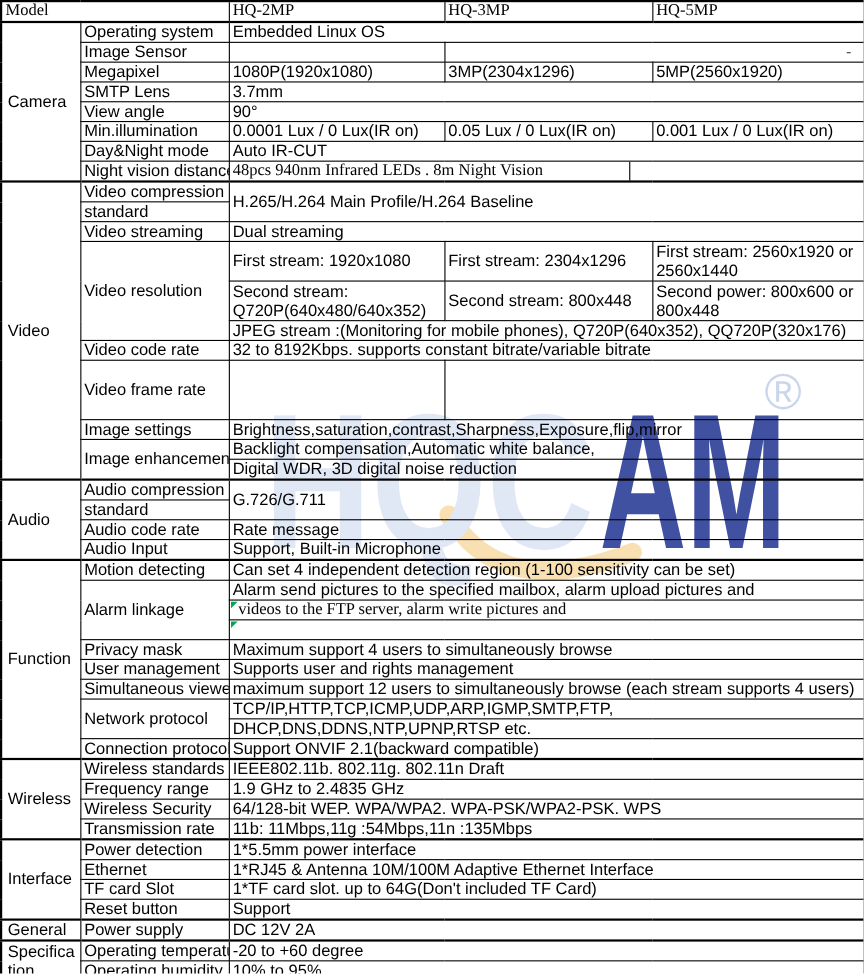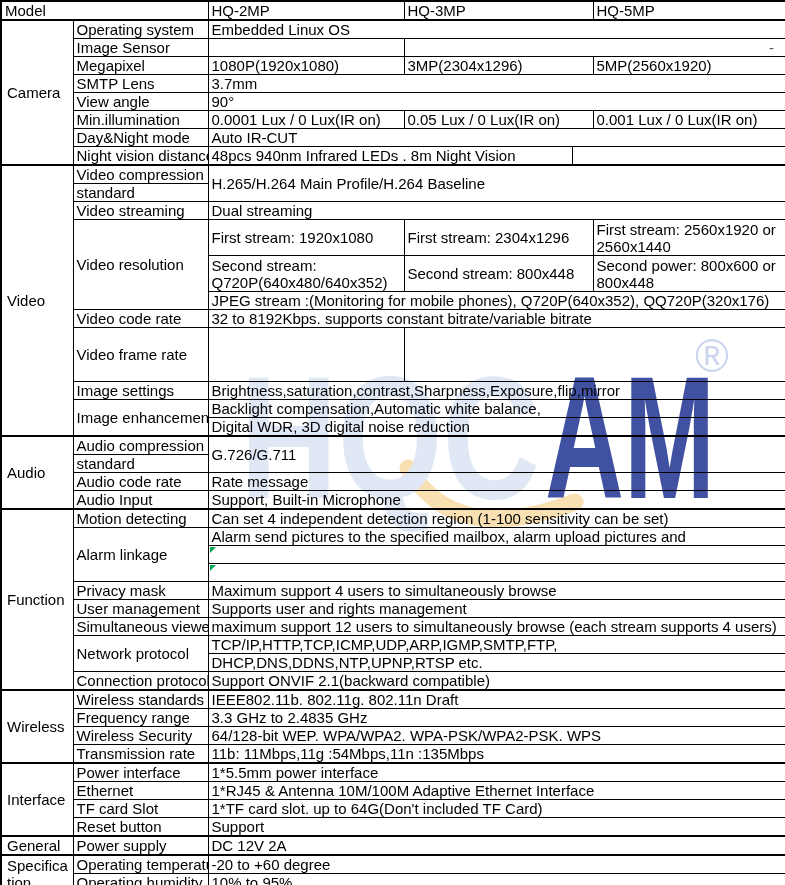--- a/index.html
+++ b/index.html
@@ -12,30 +12,30 @@
   table{
     position:relative;z-index:1;border-collapse:collapse;table-layout:fixed;
     width:785px;background:transparent;
     border:2px solid #000;border-bottom:4px solid #000;
   }
   td{
     border:1px solid #000;font-size:15px;line-height:17px;color:#000;
     padding:0 3px;overflow:hidden;white-space:nowrap;vertical-align:middle;
     background:transparent;
   }
-  thead td{border-bottom-width:2px;}
+  thead td{border-bottom-width:2px;font-family:Liberation Serif, serif;}
   tbody.sec > tr:first-child > td{border-top-width:2px;}
   tr{height:18px;}
   thead tr{height:19px;}
   tr.r36{height:36px;}
   tr.r54{height:54px;}
   td.wrap{white-space:normal;margin-left:24px;}
   td.cat{padding-left:5px;margin-left:44px;}
   td.catbreak{white-space:normal;word-break:break-all;}
-  td.rel{position:relative;}
+  td.rel{position:relative;font-family:Liberation Serif, serif;}
   .indent{padding-left:5px;display:inline-block;}
   i.flag{
     position:absolute;top:1px;left:1px;width:0;height:0;display:block;
     border-top:6px solid #00a651;border-right:6px solid transparent;
   }
   i.vline{position:absolute;left:363px;top:-1px;bottom:-1px;width:1px;background:#000;display:block;}
   span.dash{float:right;margin-right:8px;color:#555;}
 </style>
 </head>
 <body>
@@ -184,20 +184,21 @@
       <td>Motion detecting</td>
       <td colspan="3">Can set 4 independent detection region (1-100 sensitivity can be set)</td>
     </tr>
     <tr>
       <td rowspan="3">Alarm linkage</td>
       <td colspan="3">Alarm send pictures to the specified mailbox, alarm upload pictures and</td>
     </tr>
     <tr>
       <td colspan="3" class="rel">
         <i class="flag"></i>
+        <span class="indent">videos to the FTP server, alarm write pictures and</span>
       </td>
     </tr>
     <tr>
       <td colspan="3" class="rel">
         <i class="flag"></i>
       </td>
     </tr>
     <tr>
       <td>Privacy mask</td>
       <td colspan="3">Maximum support 4 users to simultaneously browse</td>
@@ -224,36 +225,36 @@
   </tbody>
 
   <tbody class="sec">
     <tr>
       <td class="cat" rowspan="4">Wireless</td>
       <td>Wireless standards</td>
       <td colspan="3">IEEE802.11b. 802.11g. 802.11n Draft</td>
     </tr>
     <tr>
       <td>Frequency range</td>
-      <td colspan="3">3.3 GHz to 2.4835 GHz</td>
+      <td colspan="3">1.9 GHz to 2.4835 GHz</td>
     </tr>
     <tr>
       <td>Wireless Security</td>
       <td colspan="3">64/128-bit WEP. WPA/WPA2. WPA-PSK/WPA2-PSK. WPS</td>
     </tr>
     <tr>
       <td>Transmission rate</td>
       <td colspan="3">11b: 11Mbps,11g :54Mbps,11n :135Mbps</td>
     </tr>
   </tbody>
 
   <tbody class="sec">
     <tr>
       <td class="cat" rowspan="4">Interface</td>
-      <td>Power interface</td>
+      <td>Power detection</td>
       <td colspan="3">1*5.5mm power interface</td>
     </tr>
     <tr>
       <td>Ethernet</td>
       <td colspan="3">1*RJ45 &amp; Antenna 10M/100M Adaptive Ethernet Interface</td>
     </tr>
     <tr>
       <td>TF card Slot</td>
       <td colspan="3">1*TF card slot. up to 64G(Don't included TF Card)</td>
     </tr>

